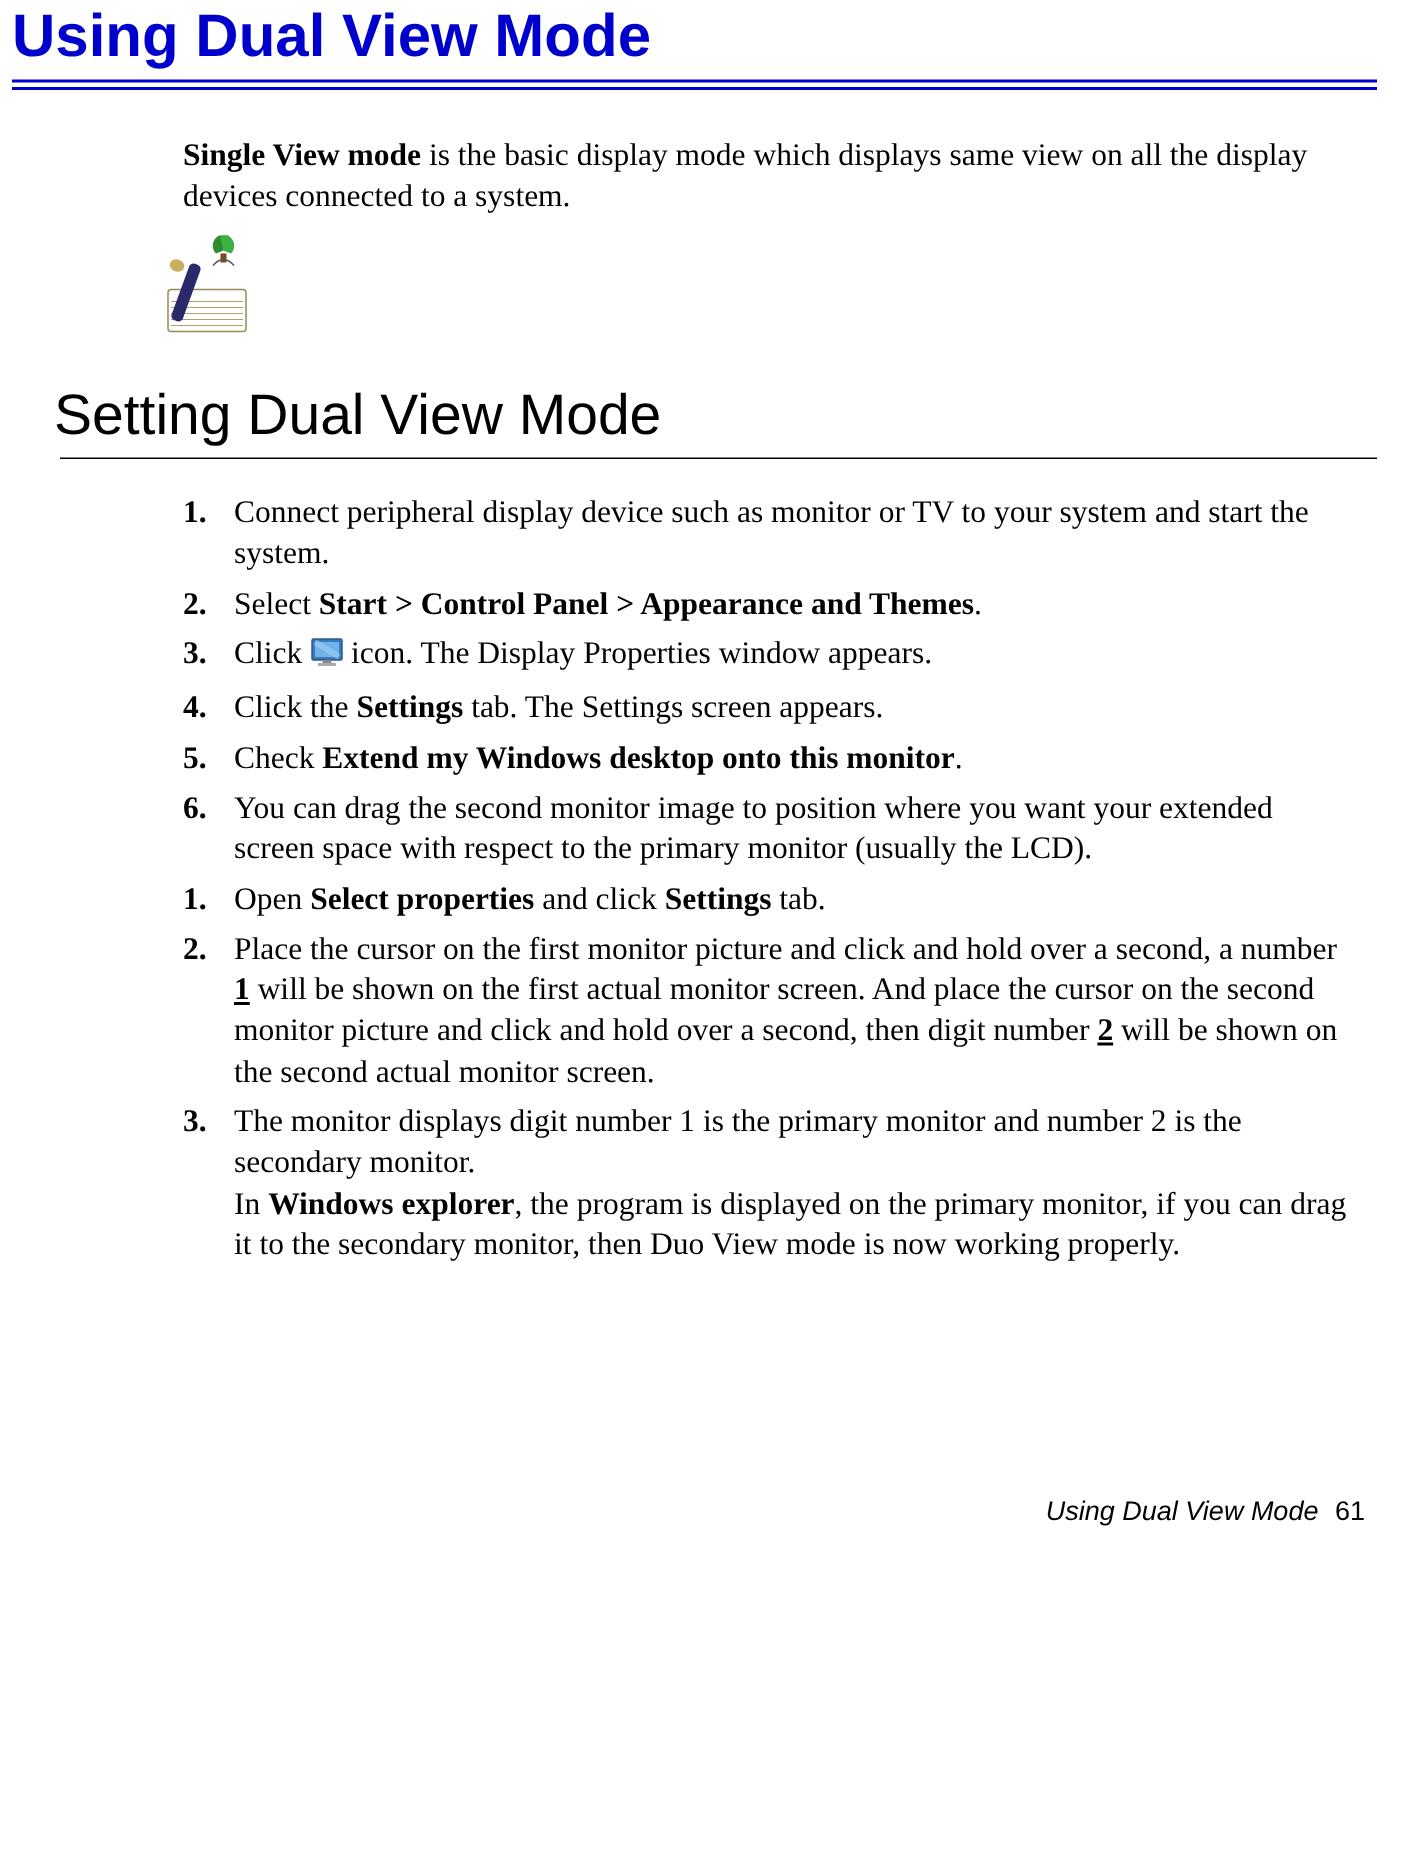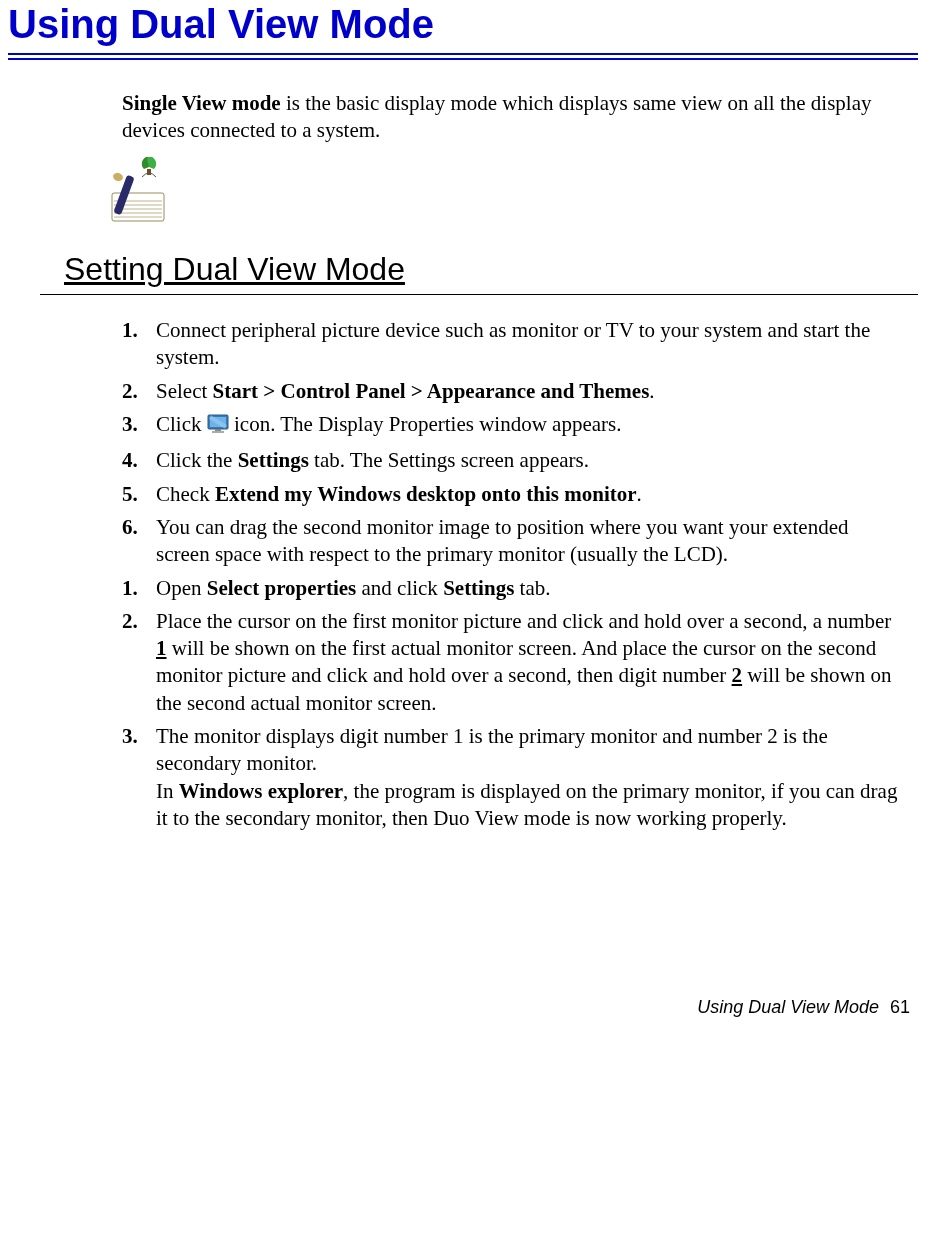--- a/index.html
+++ b/index.html
@@ -56,24 +56,23 @@
     margin-bottom: 20px;
   }
   .note-text {
     font-family: Arial, Helvetica, sans-serif;
     font-size: 19px;
     padding-top: 2px;
   }
   .h2 {
     font-family: Arial, Helvetica, sans-serif;
     font-weight: 400;
-    font-size: 32px;
-    margin-left: 64px;
+    font-size: 38px;
+    margin-left: 36px;
     margin-bottom: 6px;
-    text-decoration: underline;
   }
   .rule-single {
     margin-left: 40px;
     margin-right: 16px;
     border-top: 1.5px solid #000;
     margin-bottom: 22px;
   }
   .lead {
     font-size: 21px;
     font-weight: 700;
@@ -151,21 +150,21 @@
 
   <h2 class="h2">Setting Dual View Mode</h2>
   <div class="rule-single"></div>
 
   <div class="content">
 
 
     <ol class="steps">
       <li>
         <span class="num">1.</span>
-        <span class="li-body">Connect peripheral picture device such as monitor or TV to your system and start the system.</span>
+        <span class="li-body">Connect peripheral display device such as monitor or TV to your system and start the system.</span>
       </li>
       <li>
         <span class="num">2.</span>
         <span class="li-body">
           <span>Select </span><span class="strong">Start &gt; Control Panel &gt; Appearance and Themes</span><span>.</span>
         </span>
       </li>
       <li>
         <span class="num">3.</span>
         <span class="li-body">

